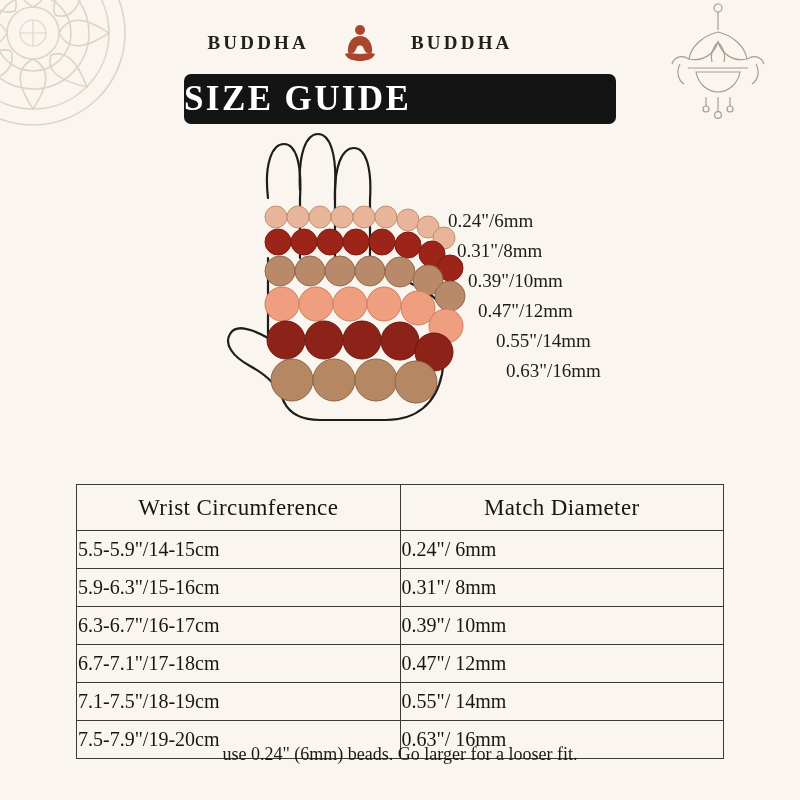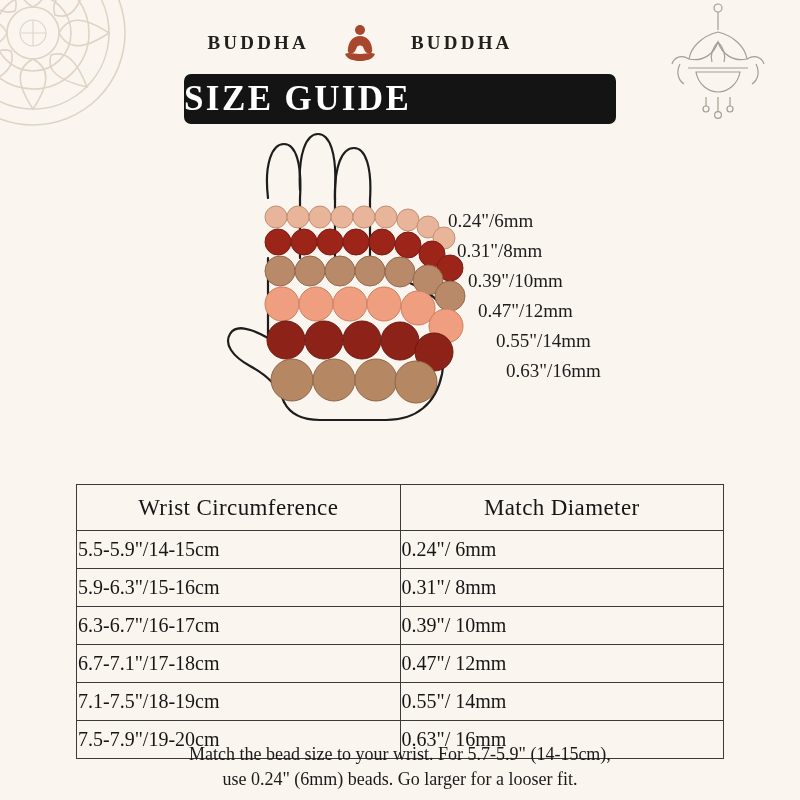--- a/index.html
+++ b/index.html
@@ -322,15 +322,14 @@
       <td>0.55"/ 14mm</td>
     </tr>
     <tr>
       <td>7.5-7.9"/19-20cm</td>
       <td>0.63"/ 16mm</td>
     </tr>
   </tbody>
 </table>
 
 <div class="footer-note">
-  <div>Match the bead size to your wrist. For 5.7-5.9" (14-15cm),</div>
   <div>use 0.24" (6mm) beads. Go larger for a looser fit.</div>
 </div>
 
 </body></html>

